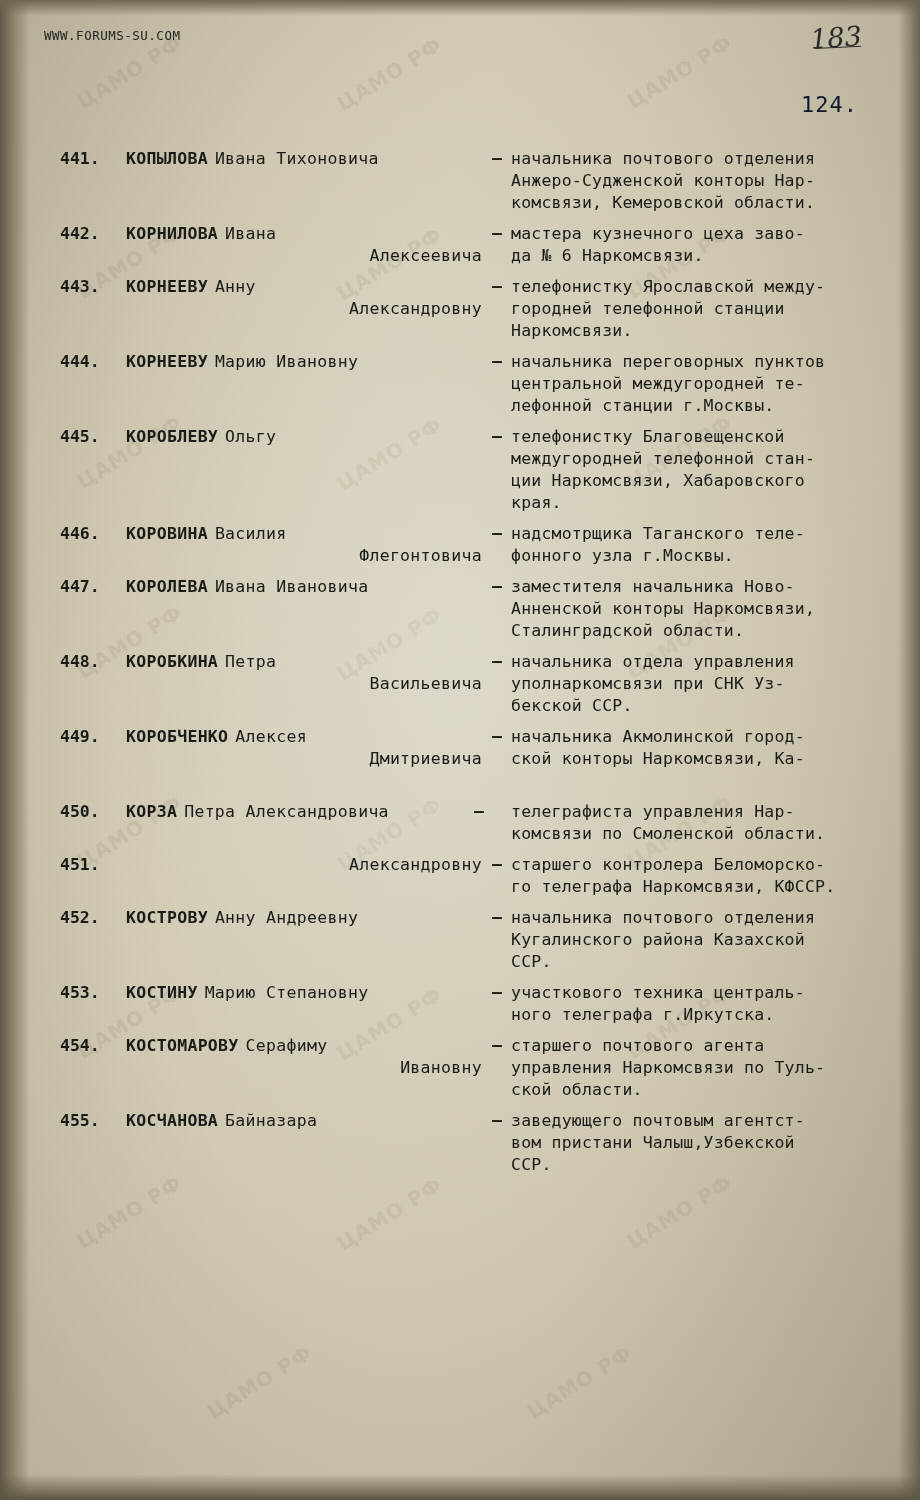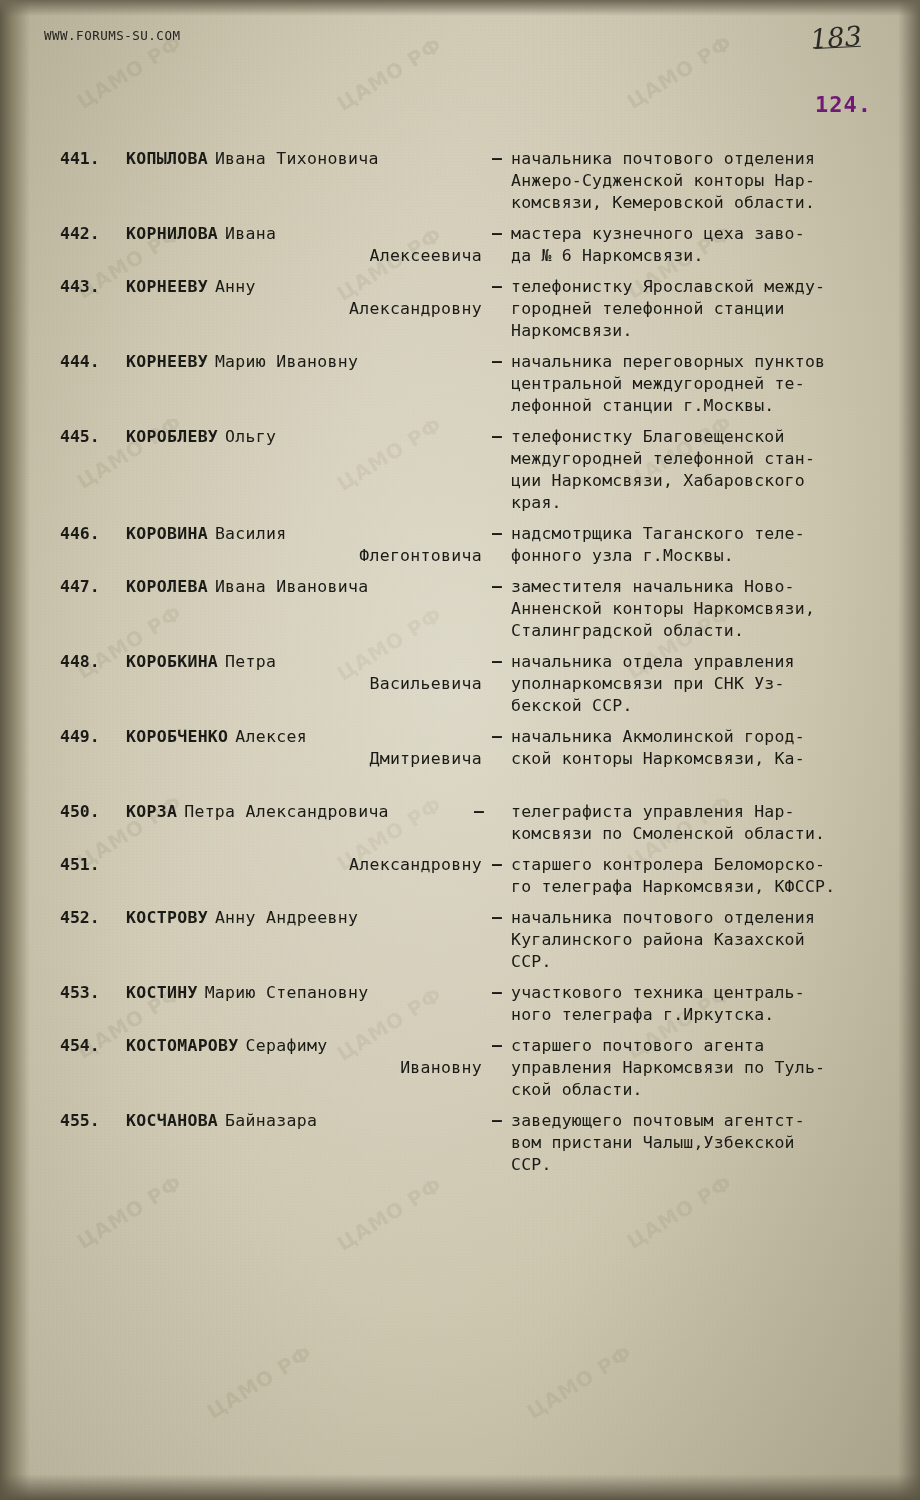--- a/index.html
+++ b/index.html
@@ -95,26 +95,26 @@
   .archive-num .underline {
     display: block;
     border-bottom: 1.6px solid #2a2a26;
     width: 46px;
     margin-top: -6px;
     margin-left: 4px;
     transform: rotate(1deg);
   }
   .page-num {
     position: absolute;
-    right: 48px;
+    right: 62px;
     top: 92px;
     font-size: 22px;
-    font-weight: bold;
+    font-weight: normal;
     letter-spacing: 1px;
-    color: #701a75;
+    color: #0f172a;
   }
 
   #entries {
     position: absolute;
     left: 0;
     top: 148px;
     width: 920px;
   }
   .entry {
     position: relative;

